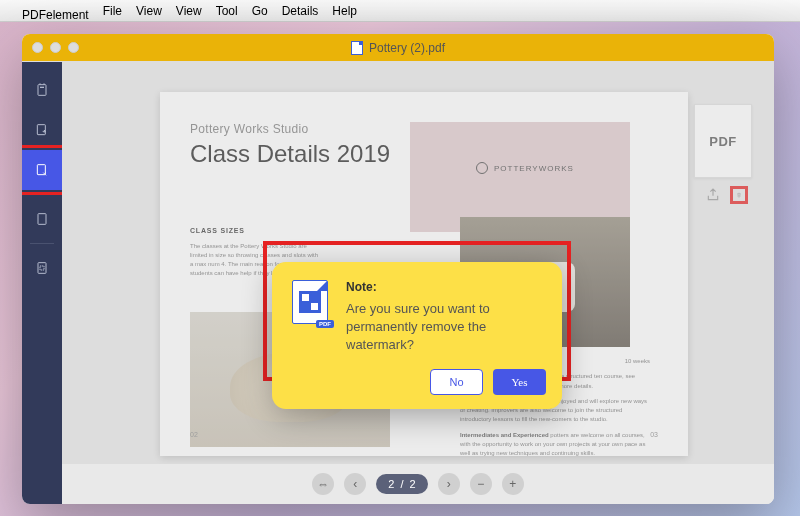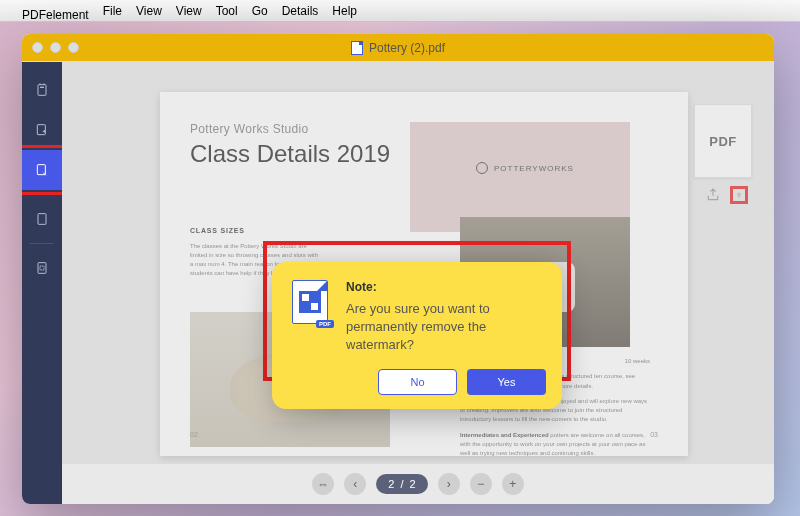--- a/index.html
+++ b/index.html
@@ -63,23 +63,23 @@
 .dialog-icon .doc { position: absolute; left: 4px; top: 0; width: 36px; height: 44px; background: #fff; border: 1px solid #3a5fd9; border-radius: 2px; }
 .dialog-icon .doc::after { content: ''; position: absolute; right: 0; top: 0; width: 10px; height: 10px; background: linear-gradient(135deg, transparent 48%, #3a5fd9 52%); }
 .dialog-icon .shape { position: absolute; left: 11px; top: 11px; width: 22px; height: 22px; background: #3a5fd9; }
 .dialog-icon .shape::before { content: ''; position: absolute; left: 3px; top: 3px; width: 7px; height: 7px; background: #fff; }
 .dialog-icon .shape::after { content: ''; position: absolute; right: 3px; bottom: 3px; width: 7px; height: 7px; background: #fff; }
 .dialog-icon .pdf-badge { position: absolute; right: -2px; bottom: 2px; background: #3a5fd9; color: #fff; font-size: 6px; font-weight: 700; padding: 1px 3px; border-radius: 2px; }
 .dialog-text { flex: 1; }
 .dialog-text .note-title { font-size: 12px; font-weight: 700; color: #333; }
 .dialog-text .note-msg { font-size: 13px; color: #555; margin-top: 6px; line-height: 1.4; }
 .dialog-btns { display: flex; justify-content: flex-end; gap: 10px; margin-top: 14px; }
-.btn { width: 79px; height: 26px; border-radius: 4px; font-size: 11px; display: flex; align-items: center; justify-content: center; cursor: default; }
+.btn { width: 53px; height: 26px; border-radius: 4px; font-size: 11px; display: flex; align-items: center; justify-content: center; cursor: default; }
 .btn-no { border: 1px solid #4757e6; color: #4757e6; background: #fff; }
-.btn-yes { background: #4757e6; color: #fff; }
+.btn-yes { background: #4757e6; color: #fff; font-family: Liberation Serif, serif; }
 
 svg { width: 16px; height: 16px; }
 </style>
 </head>
 <body>
 
 <div class="menubar">
   <span class="apple"></span>
   <span class="appname">PDFelement</span>
   <span>File</span>

